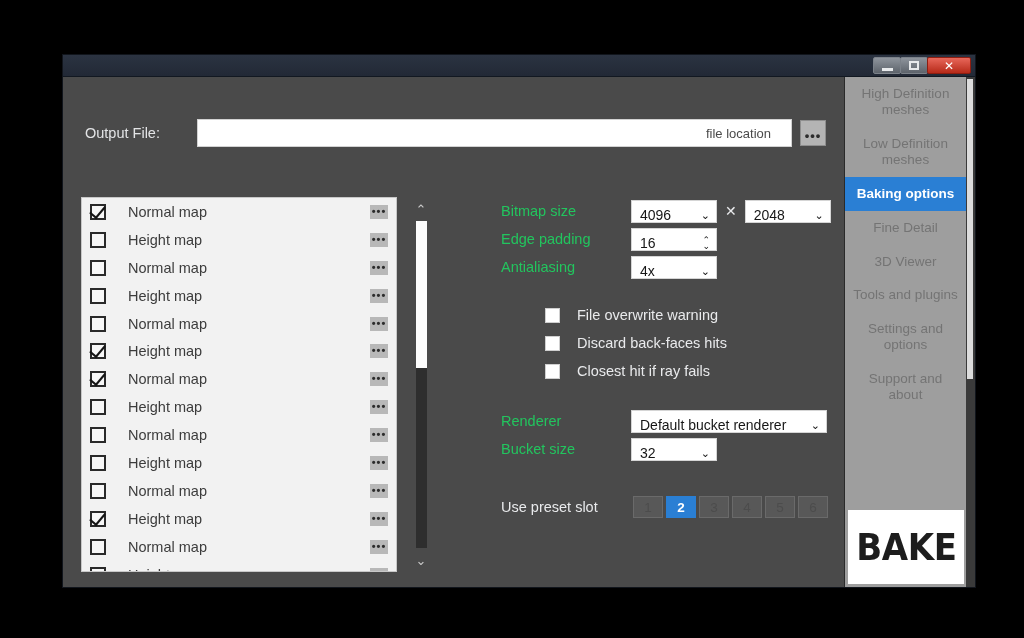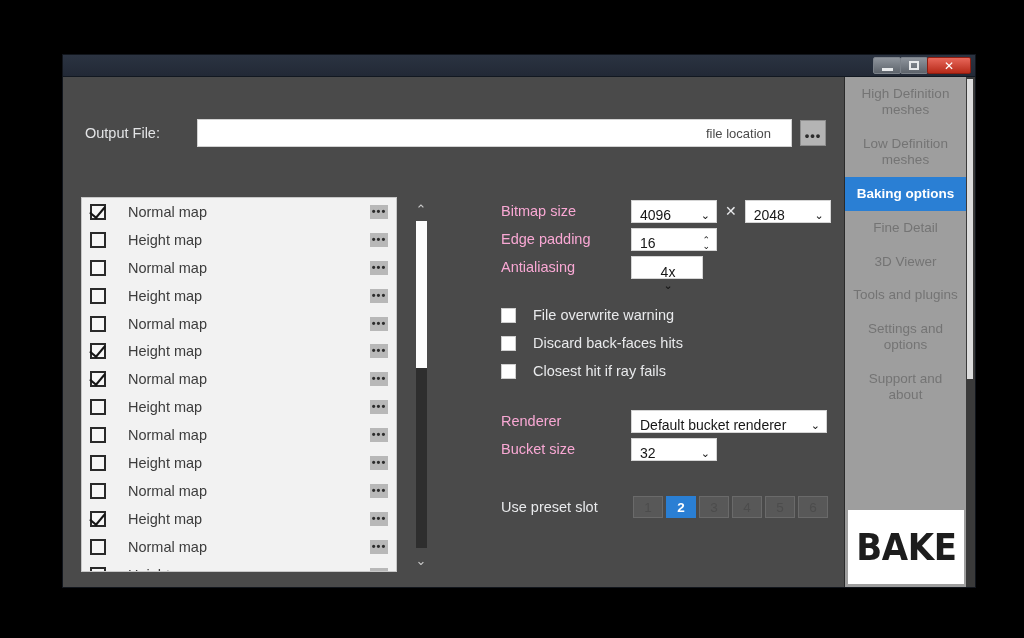--- a/index.html
+++ b/index.html
@@ -156,40 +156,40 @@
   #sb-thumb {
     position: absolute; left: 0; top: 0;
     width: 100%; height: 45%;
     background: #fdfdfd;
     cursor: grab;
   }
 
   
   #settings { position: absolute; left: 438px; top: 120px; right: 10px; }
   .set-row { display: flex; align-items: center; margin-bottom: 0; height: 28px; }
-  .set-label { color: #f9a8d4; font-size: 14.5px; width: 130px; flex: 0 0 auto; }
+  .set-label { color: #22c55e; font-size: 14.5px; width: 130px; flex: 0 0 auto; }
   .ctl {
     height: 23px; background: #fff; border: 1px solid #d5d5d5;
     display: flex; align-items: center; justify-content: space-between;
     padding: 8px 6px 0 8px;
     font-size: 14px; color: #161616;
     cursor: pointer;
   }
   .ctl .cv { line-height: 1; }
   .chev { font-size: 11px; color: #111; font-family: "DejaVu Sans", sans-serif; }
   .spin { display: flex; flex-direction: column; line-height: 6px; font-size: 9px; color: #111; font-family: "DejaVu Sans", sans-serif;}
   #ctl-bitmap-w { width: 86px; }
   #ctl-bitmap-h { width: 86px; }
   #bitmap-x { color: #e9eaec; font-size: 14px; margin: 0 8px; }
   #ctl-edge { width: 86px; }
-  #ctl-aa { width: 72px; flex-direction: column; }
+  #ctl-aa { width: 86px; }
   #ctl-renderer { width: 196px; }
   #ctl-bucket { width: 86px; }
 
-  .opt-row { display: flex; align-items: center; height: 28px; }
+  .opt-row { display: flex; align-items: center; height: 28px; margin-left: 44px; }
   .opt-check {
     width: 15px; height: 15px; background: #fff;
     border: 1px solid #cfcfcf; flex: 0 0 auto;
     cursor: pointer;
   }
   .opt-label { margin-left: 17px; color: #e9eaec; font-size: 14.5px; }
 
   #preset-row { display: flex; align-items: center; height: 28px; }
   #preset-label { color: #e9eaec; font-size: 14.5px; width: 132px; flex: 0 0 auto; }
   .slot {

